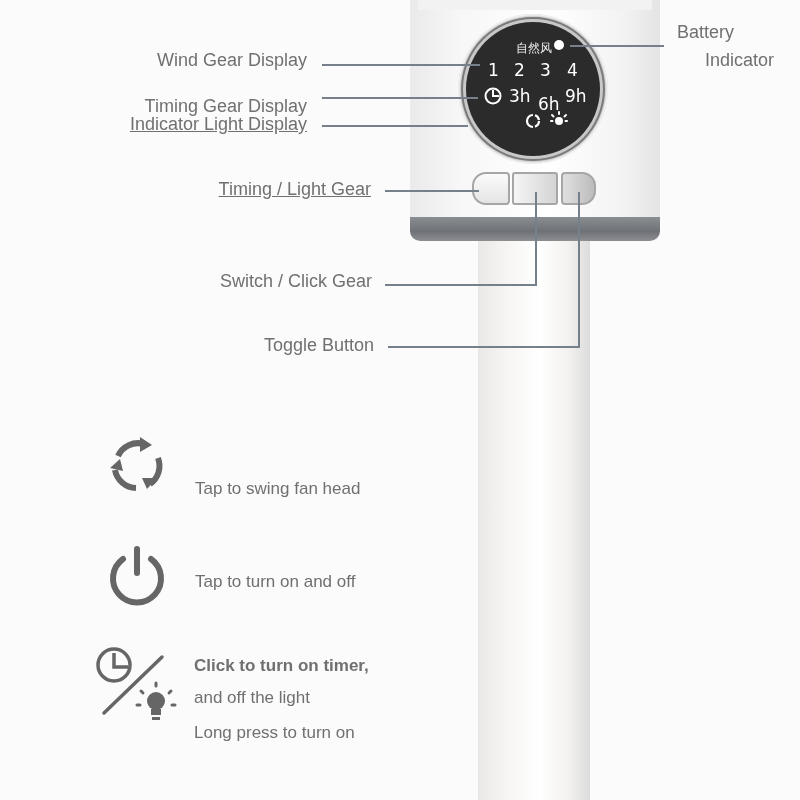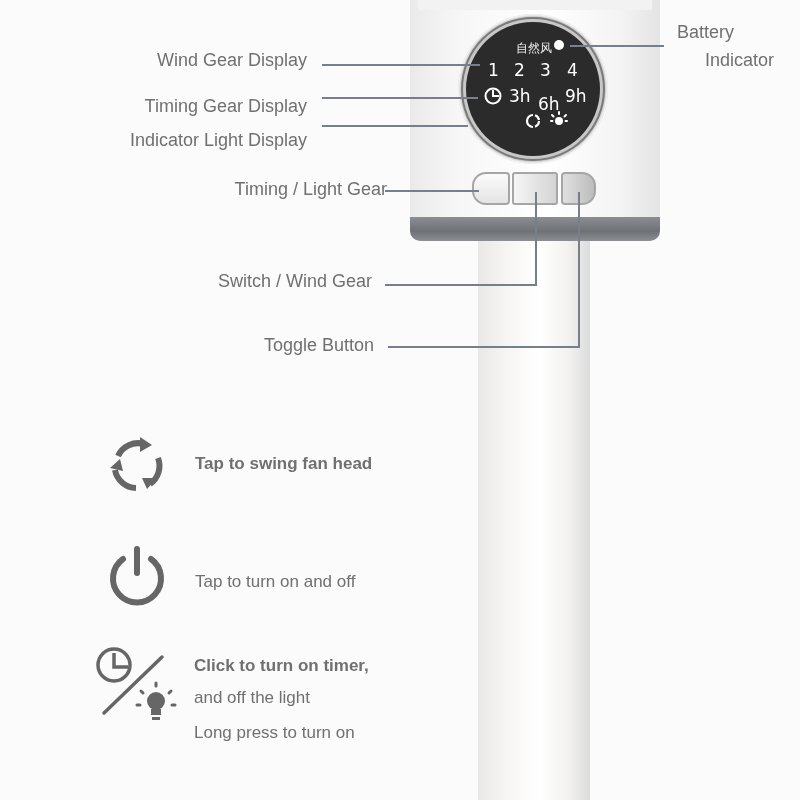--- a/index.html
+++ b/index.html
@@ -101,27 +101,27 @@
 <div class="abs btn btn-timing"></div>
 <div class="abs btn btn-switch"></div>
 <div class="abs btn btn-toggle"></div>
 
 <span class="abs label" style="right:493px;top:50px;text-align:right;">Wind Gear Display</span>
 <div class="abs line" style="left:322px;top:64px;width:158px;"></div>
 
 <span class="abs label" style="right:493px;top:96px;">Timing Gear Display</span>
 <div class="abs line" style="left:322px;top:97px;width:156px;"></div>
 
-<span class="abs label" style="right:493px;top:130px;">Indicator Light Display</span>
+<span class="abs label" style="right:493px;top:114px;text-decoration:underline;">Indicator Light Display</span>
 <div class="abs line" style="left:322px;top:125px;width:146px;"></div>
 
-<span class="abs label" style="right:413px;top:179px;">Timing / Light Gear</span>
+<span class="abs label" style="right:429px;top:179px;text-decoration:underline;">Timing / Light Gear</span>
 <div class="abs line" style="left:385px;top:190px;width:94px;"></div>
 
-<span class="abs label" style="right:428px;top:271px;">Switch /  Wind Gear</span>
+<span class="abs label" style="right:428px;top:271px;">Switch /  Click Gear</span>
 <div class="abs line" style="left:385px;top:284px;width:152px;"></div>
 <div class="abs vline" style="left:535px;top:192px;height:94px;"></div>
 
 <span class="abs label" style="right:426px;top:335px;text-align:center;">Toggle Button</span>
 <div class="abs line" style="left:388px;top:346px;width:192px;"></div>
 <div class="abs vline" style="left:578px;top:192px;height:156px;"></div>
 
 <div class="abs line" style="left:570px;top:45px;width:94px;"></div>
 <span class="abs label" style="left:677px;top:22px;">Battery</span>
 <span class="abs label" style="left:677px;top:50px;margin-left:28px;">Indicator</span>
@@ -131,21 +131,21 @@
     <path d="M12 22 A22 22 0 0 1 38 10"></path>
     <path d="M52 24 A22 22 0 0 1 44 50"></path>
     <path d="M30 54 A22 22 0 0 1 9 36"></path>
   </g>
   <g fill="#666">
     <polygon points="34,3 46,11 34,18"></polygon>
     <polygon points="51,44 41,55 36,44"></polygon>
     <polygon points="4,34 14,25 17,37"></polygon>
   </g>
 </svg>
-<span class="abs legend-text" style="left:195px;top:454px;font-weight:bold;">Tap to swing fan head</span>
+<span class="abs legend-text" style="left:195px;top:479px;">Tap to swing fan head</span>
 
 <svg class="abs" style="left:106px;top:545px;" width="62" height="62" viewBox="0 0 62 62">
   <path d="M17 14 A24 24 0 1 0 45 14" fill="none" stroke="#666" stroke-width="6" stroke-linecap="round"></path>
   <line x1="31" y1="4" x2="31" y2="28" stroke="#666" stroke-width="6" stroke-linecap="round"></line>
 </svg>
 <span class="abs legend-text" style="left:195px;top:572px;">Tap to turn on and off</span>
 
 <svg class="abs" style="left:94px;top:645px;" width="86" height="82" viewBox="0 0 86 82">
   <circle cx="20" cy="20" r="16" fill="none" stroke="#666" stroke-width="3.5"></circle>
   <path d="M20 8 V22 H34" fill="none" stroke="#666" stroke-width="3.5"></path>

